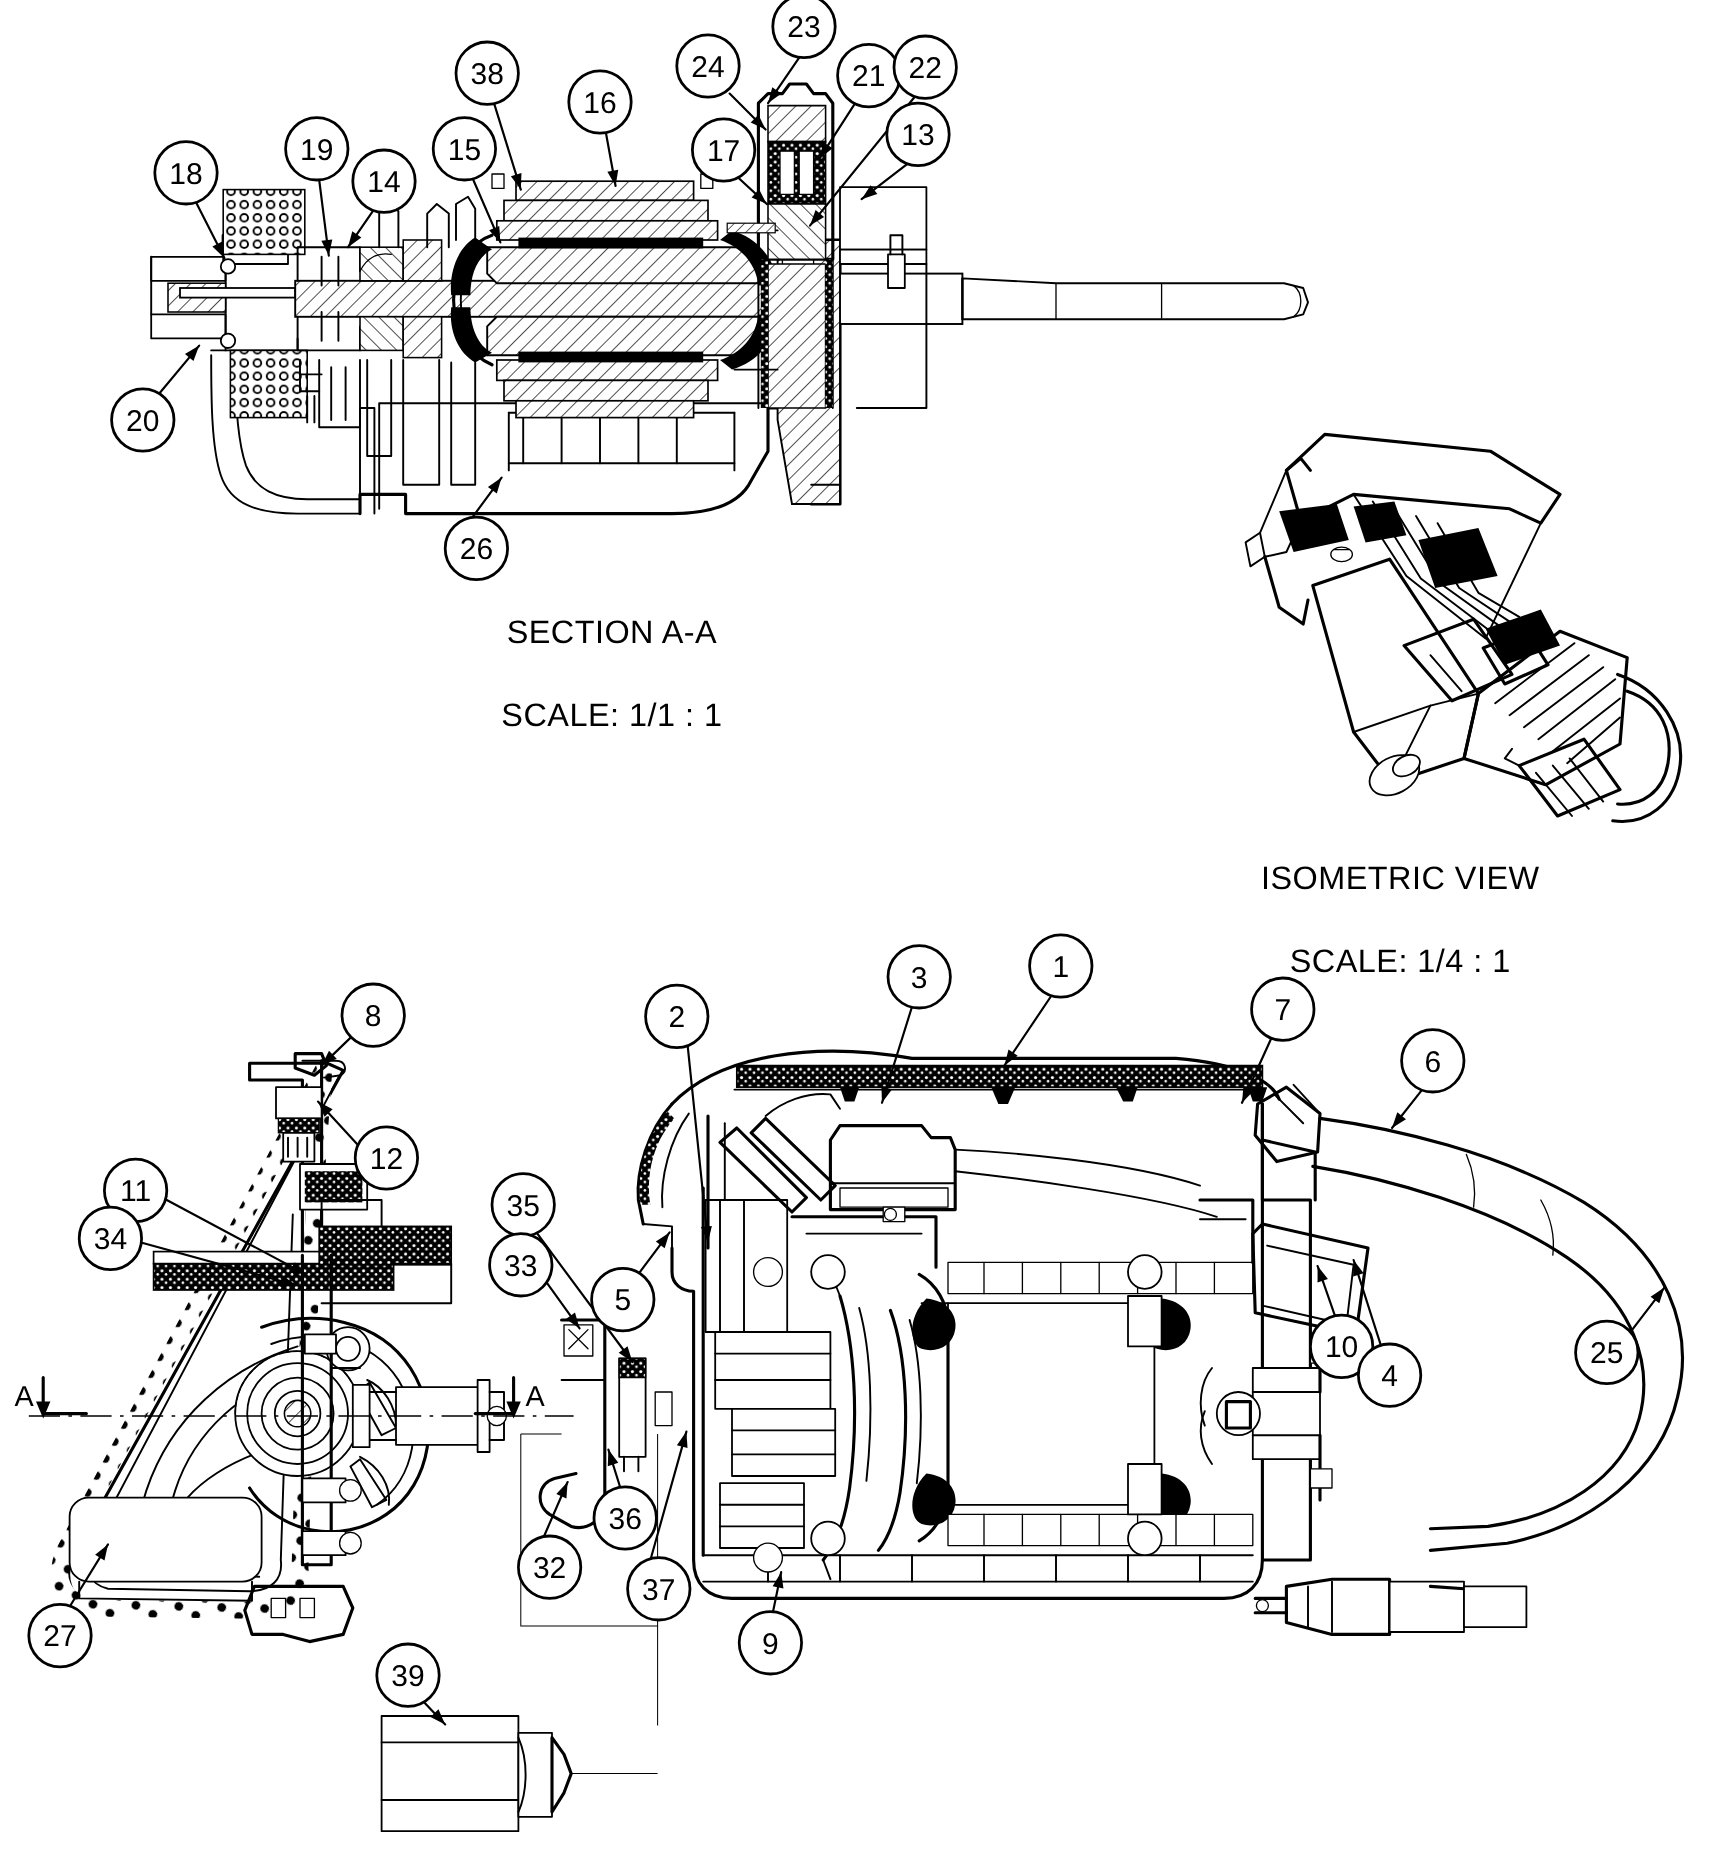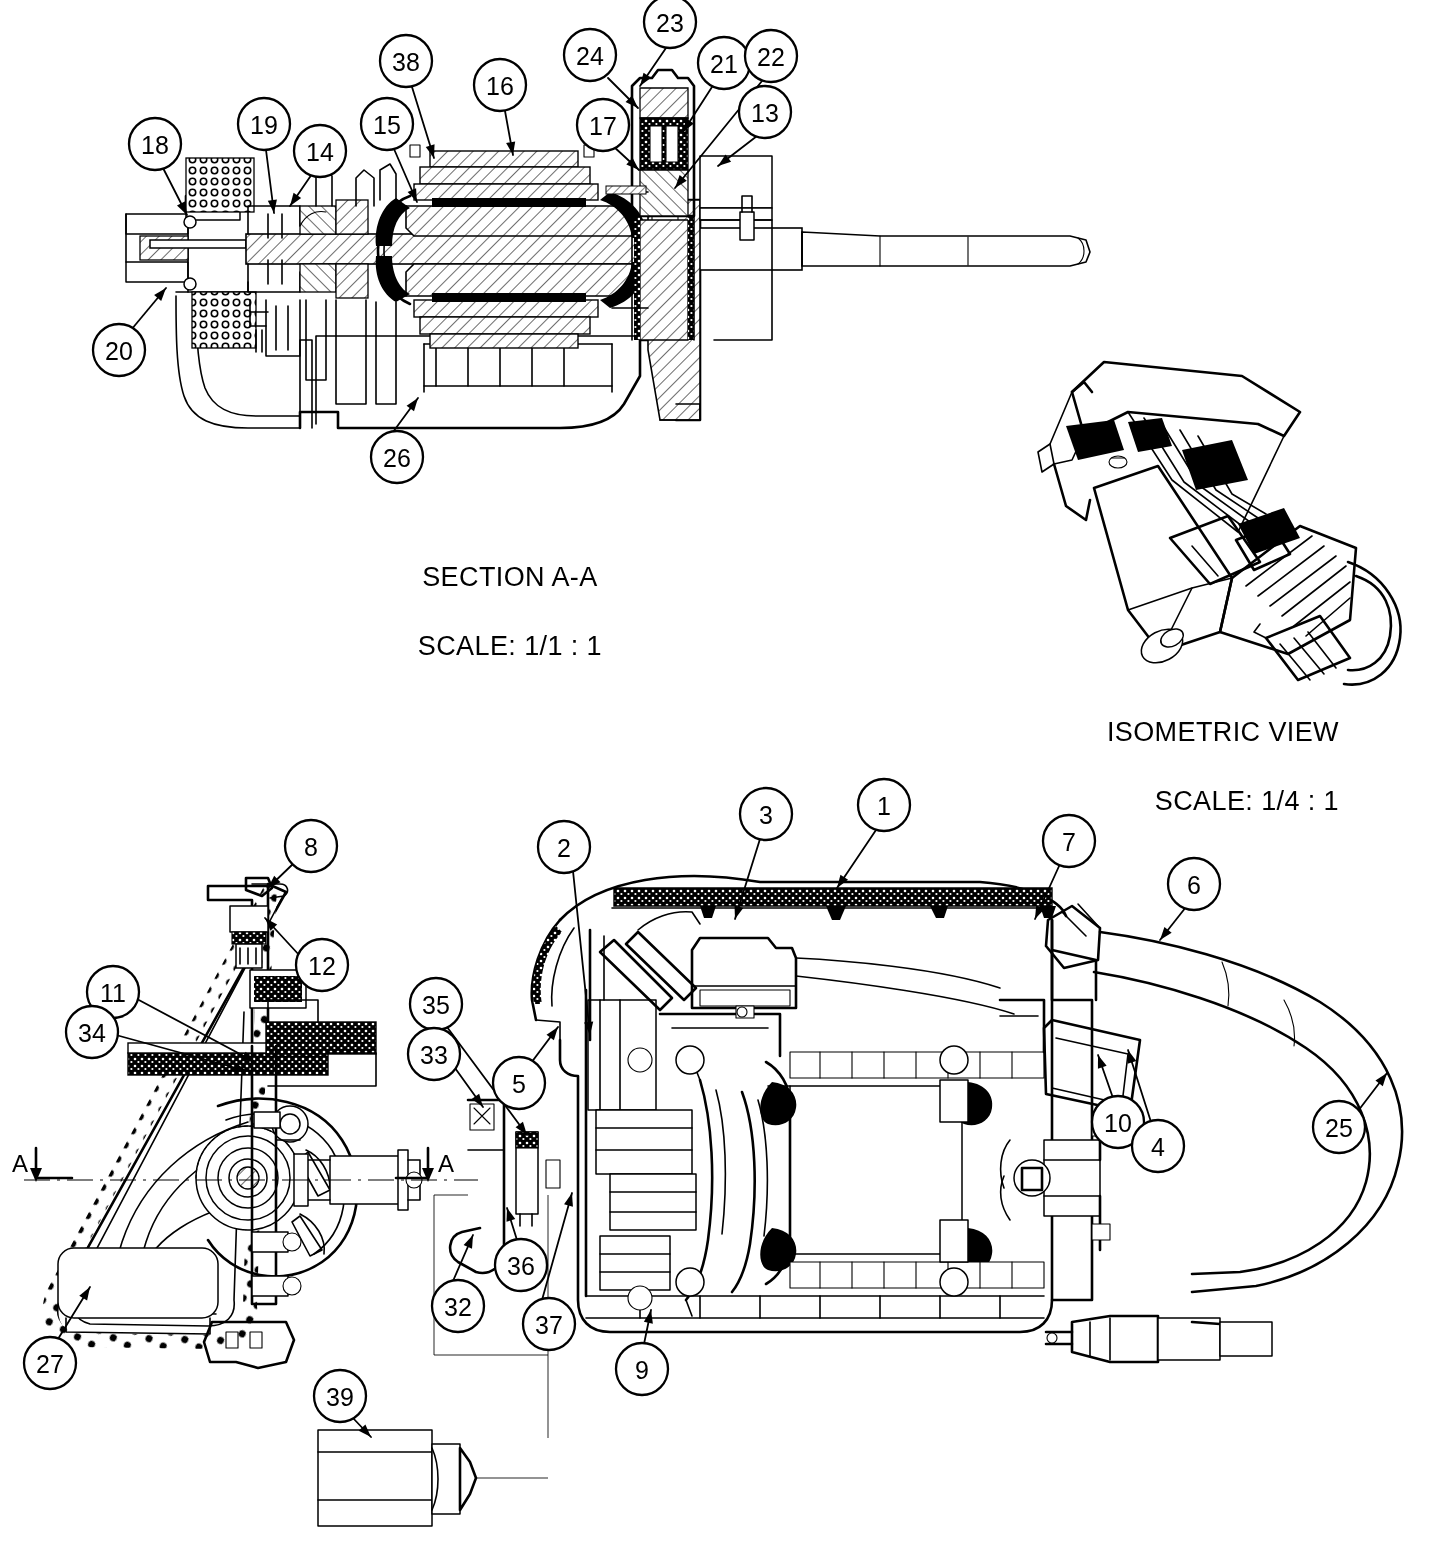--- a/index.html
+++ b/index.html
@@ -697,21 +697,21 @@
       <g>
         <path class="lead" d="M352 1417 L371 1437"></path>
         <path class="fb" d="M371 1437 L358.7112596005747 1430.7432548880802 L365.3812543896433 1424.406759838465 Z"></path>
         <circle class="balc" cx="340" cy="1396" r="26"></circle>
         <text class="baltxt" x="340" y="1397">39</text>
       </g>
     </g>
 
 </svg>
 
-<div class="vlabel" style="left:322px;top:525px;width:360px;">
+<div class="vlabel" style="left:322px;top:475px;width:360px;">
   <span>SECTION A-A</span><br>
   <span>SCALE: 1/1 : 1</span>
 </div>
 
-<div class="vlabel" style="left:979px;top:680px;width:360px;text-align:right;">
+<div class="vlabel" style="left:979px;top:680px;width:360px;">
   <span>ISOMETRIC VIEW</span><br>
   <span>SCALE: 1/4 : 1</span>
 </div>
 
 </body></html>

